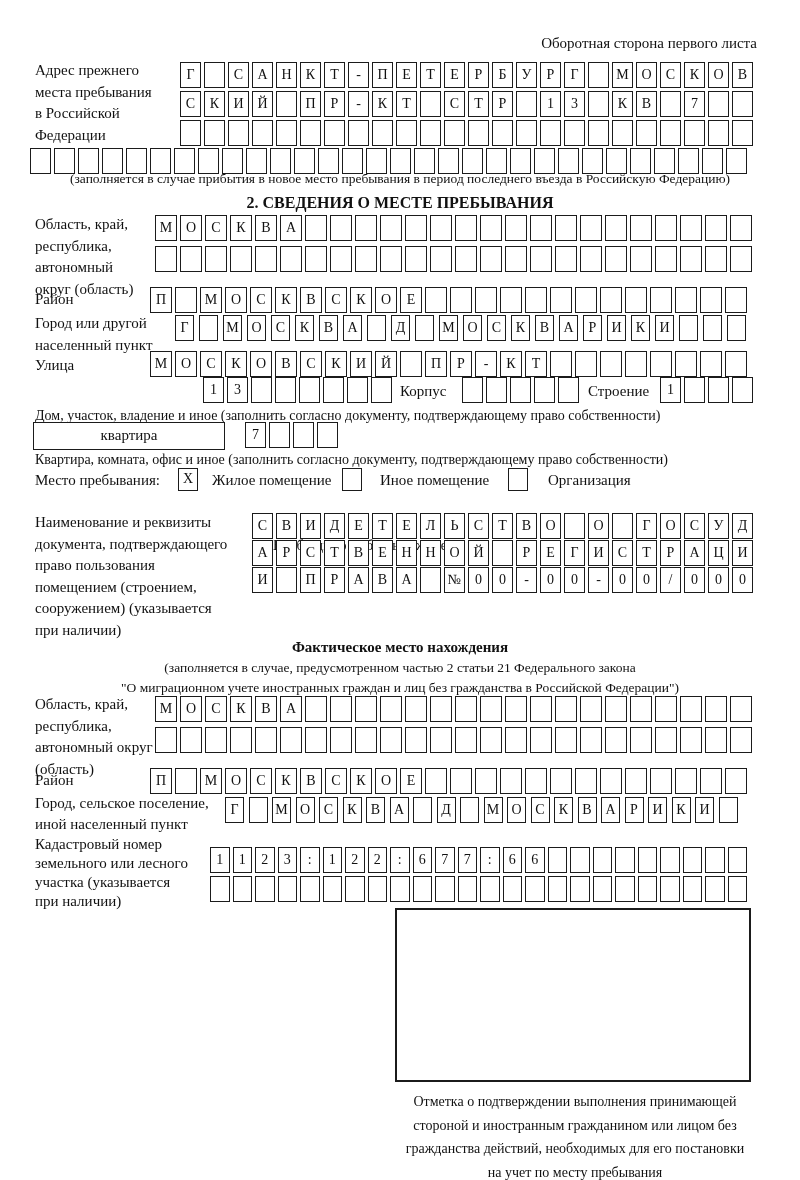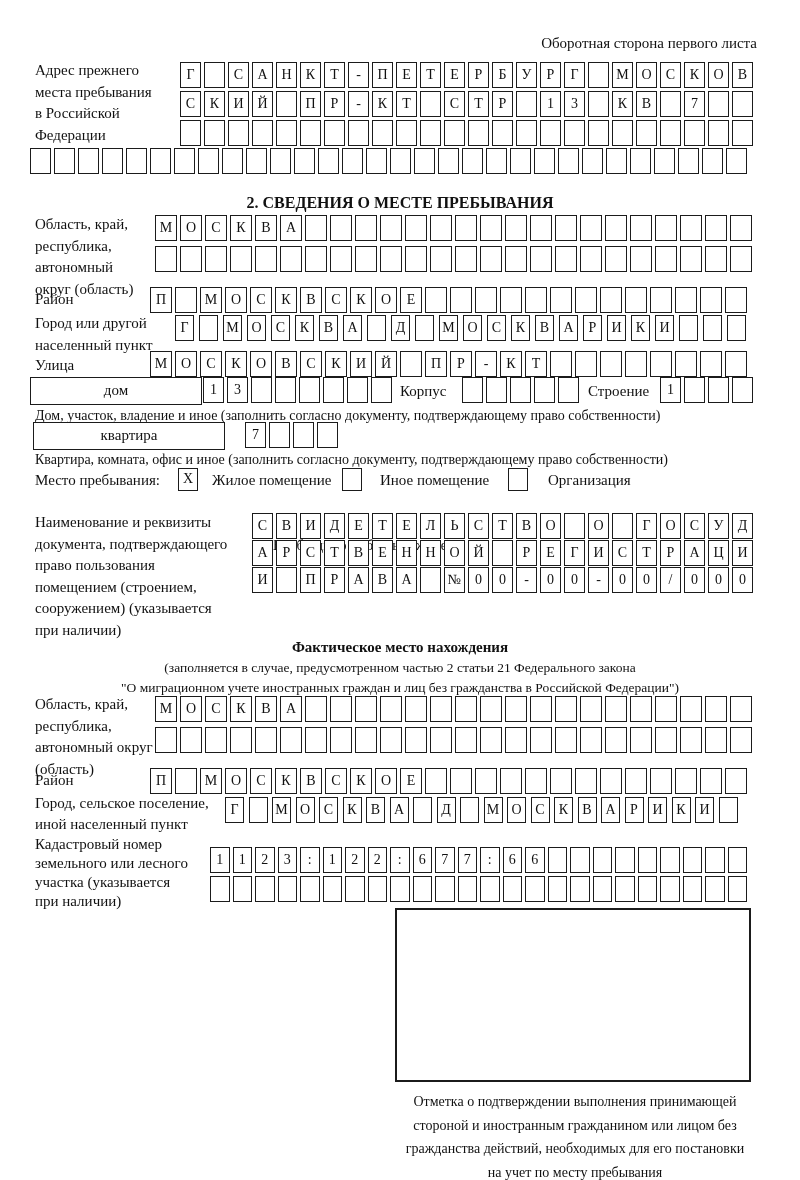--- a/index.html
+++ b/index.html
@@ -151,20 +151,21 @@
       <span class="c"></span>
       <span class="c"></span>
       <span class="c"></span>
       <span class="c"></span>
       <span class="c"></span>
       <span class="c"></span>
       <span class="c"></span>
       <span class="c"></span>
       <span class="c"></span>
     </div>
+  <div class="note center" style="top:171px;">(заполняется в случае прибытия в новое место пребывания в период последнего въезда в Российскую Федерацию)</div>
 
   <div class="lbl center bold title16" style="top:192px;">2. СВЕДЕНИЯ О МЕСТЕ ПРЕБЫВАНИЯ</div>
 
   <div class="lbl" style="left:35px; top:214px;">
       <div>Область, край,</div>
       <div>республика,</div>
       <div>автономный</div>
       <div>округ (область)</div>
     </div>
   <div class="grid p25" style="left:155px; top:215px;">
@@ -300,21 +301,20 @@
       <span class="c"></span>
       <span class="c"></span>
       <span class="c"></span>
       <span class="c"></span>
       <span class="c"></span>
       <span class="c"></span>
       <span class="c"></span>
       <span class="c"></span>
     </div>
 
-  <div class="widebox" style="left:30px; top:377px; width:172px;">дом</div>
   <div class="grid" style="left:203px; top:377px;">
       <span class="c">1</span>
       <span class="c">3</span>
       <span class="c"></span>
       <span class="c"></span>
       <span class="c"></span>
       <span class="c"></span>
       <span class="c"></span>
       <span class="c"></span>
     </div>

